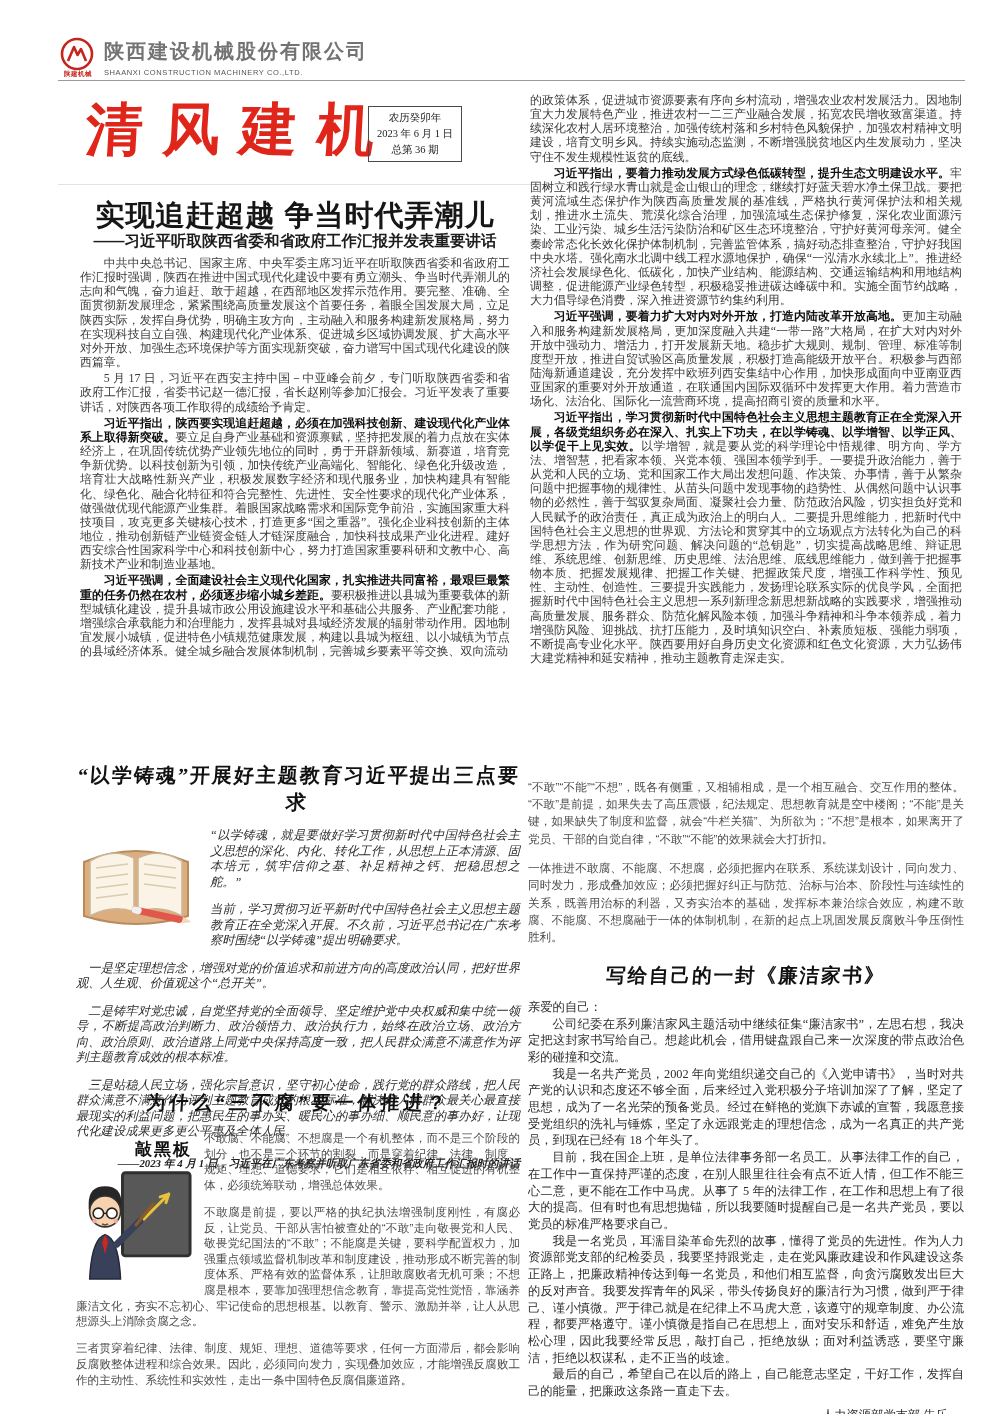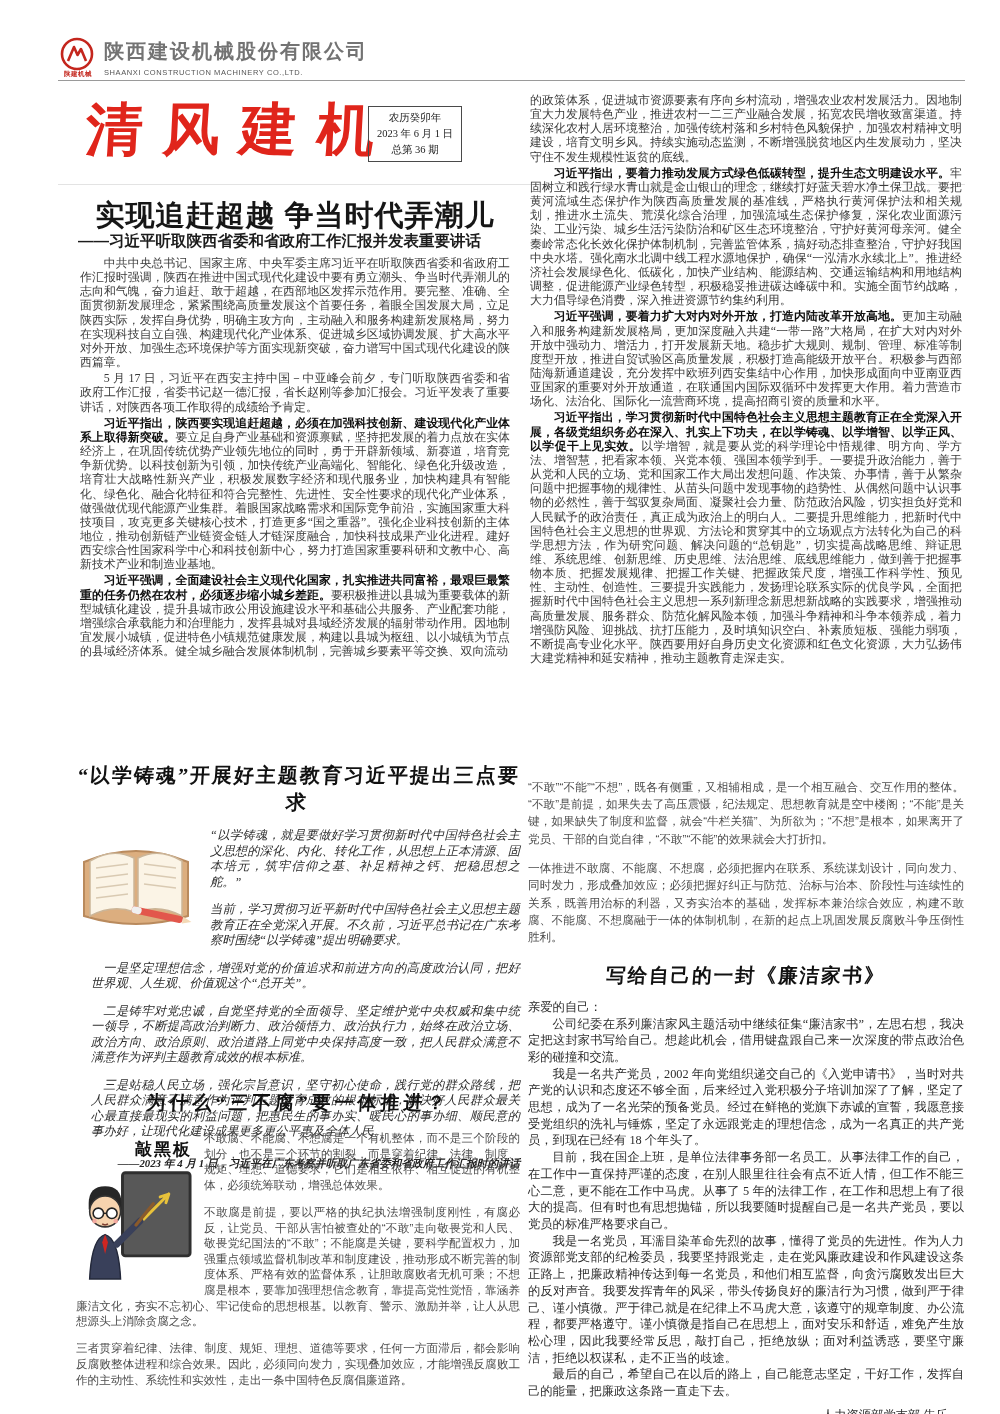--- a/index.html
+++ b/index.html
@@ -21,30 +21,30 @@
               letter-spacing:20px;font-family:"Liberation Serif",serif;transform:skewX(-3deg);}
   .issue-box{left:368px;top:106px;width:92px;height:54px;border:1.5px solid #4a4a4a;
              display:flex;flex-direction:column;justify-content:center;align-items:center;
              font-size:10.5px;line-height:16px;color:#222;}
   
   .col{position:absolute;text-align:justify;}
   .col p{margin:2px;text-indent:2em;}
   .col p.noindent{text-indent:0;}
   .song{font-size:11.9px;line-height:14.15px;color:#3b3b3b;}
   .song b{color:#101010;}
-  .kai{font-size:12.3px;line-height:15.4px;color:#2d2d2d;font-style:italic;margin-left:15px;}
+  .kai{font-size:12.3px;line-height:15.4px;color:#2d2d2d;font-style:italic;}
   .hei{font-family:"Liberation Sans","DejaVu Sans",sans-serif;font-size:11.6px;
        line-height:15.6px;color:#4d4d4d;}
   .hei2{font-family:"Liberation Sans","DejaVu Sans",sans-serif;font-size:11.6px;
         line-height:17.4px;color:#4d4d4d;}
   
   .a1-head{left:78px;top:196px;width:434px;text-align:center;
            font-family:"Liberation Sans",sans-serif;font-weight:bold;font-size:29px;
            color:#161616;letter-spacing:1px;}
-  .a1-sub{left:78px;top:231px;width:434px;
+  .a1-sub{left:78px;top:231px;width:434px;text-align:center;
           font-family:"Liberation Sans",sans-serif;font-weight:bold;font-size:15.5px;color:#1c1c1c;}
   
   .brush{font-family:"Liberation Serif",serif;font-weight:bold;color:#111;transform:skewX(-4deg);}
   .a2-head{width:444px;text-align:center;font-size:20px;letter-spacing:2px;}
   .a3-head{width:444px;text-align:center;font-size:19px;letter-spacing:4px;}
   .a4-head{width:436px;text-align:center;font-size:19.5px;letter-spacing:2px;margin:16px 0 10px 0;}
   
   .bookfig{float:left;width:120px;height:100px;margin:6px 14px 2px 0;}
   .boardfig{float:left;width:116px;margin:2px 12px 0 0;text-align:right;}
   .board-label{font-family:"Liberation Sans",sans-serif;font-weight:bold;font-size:17px;

